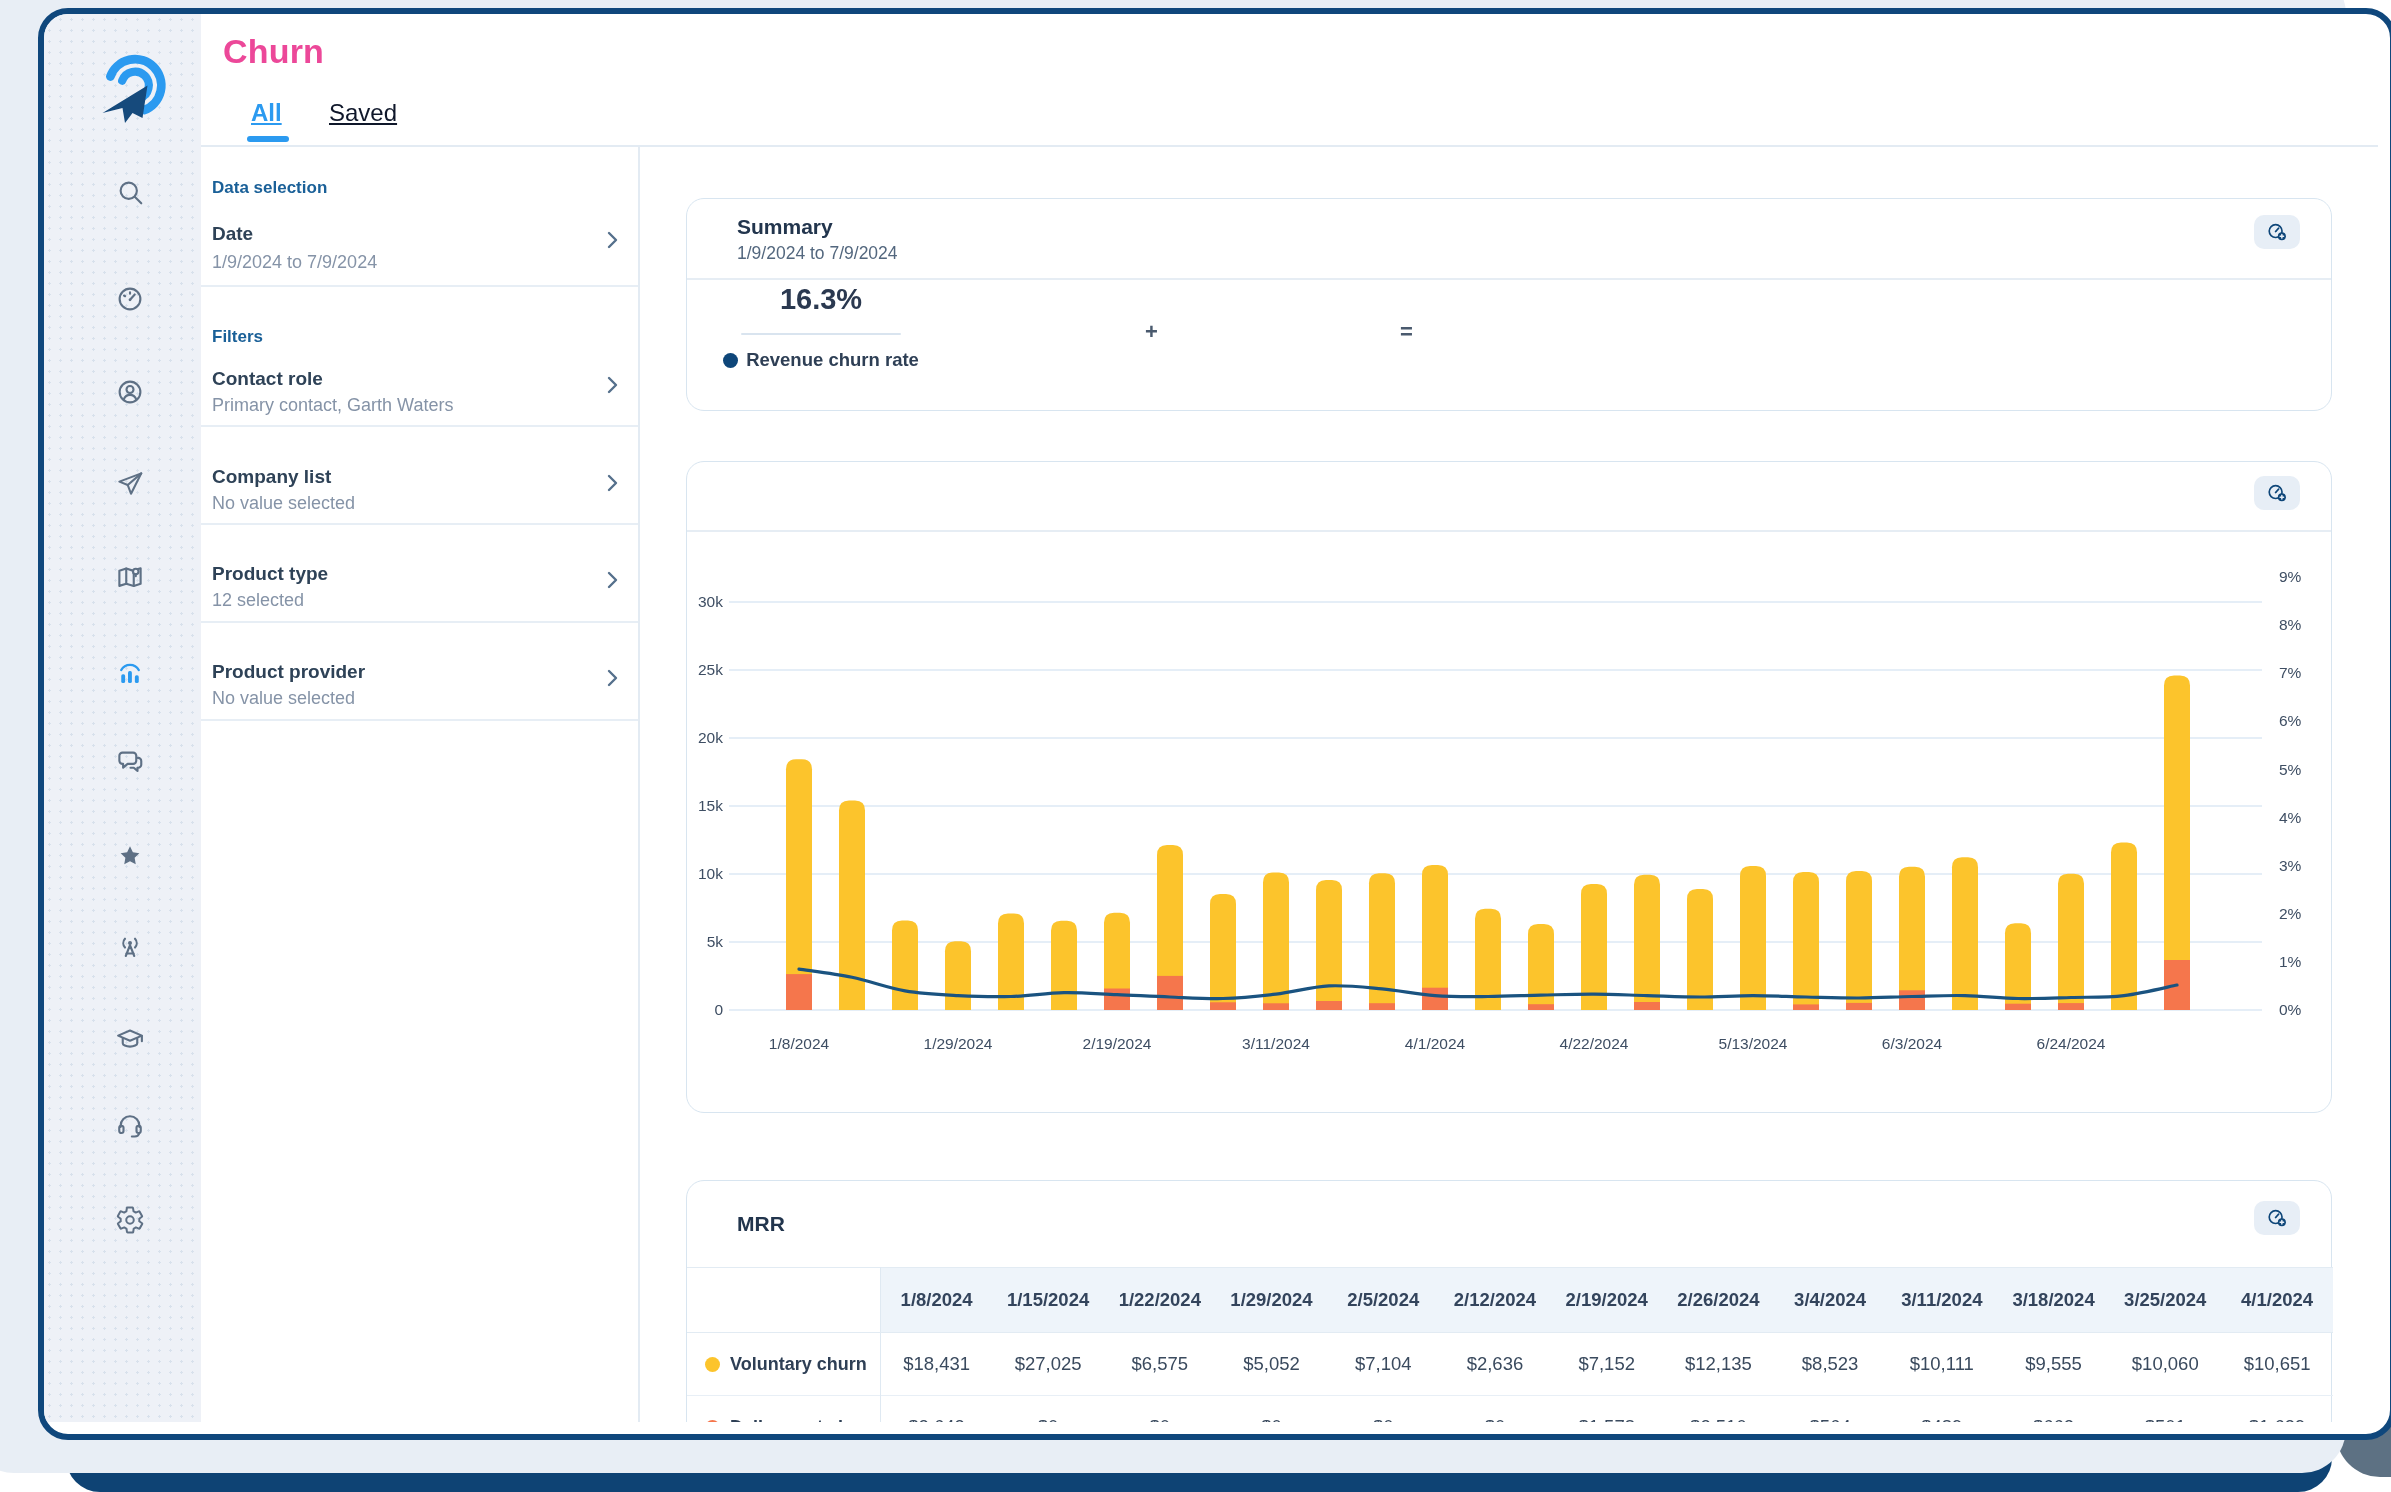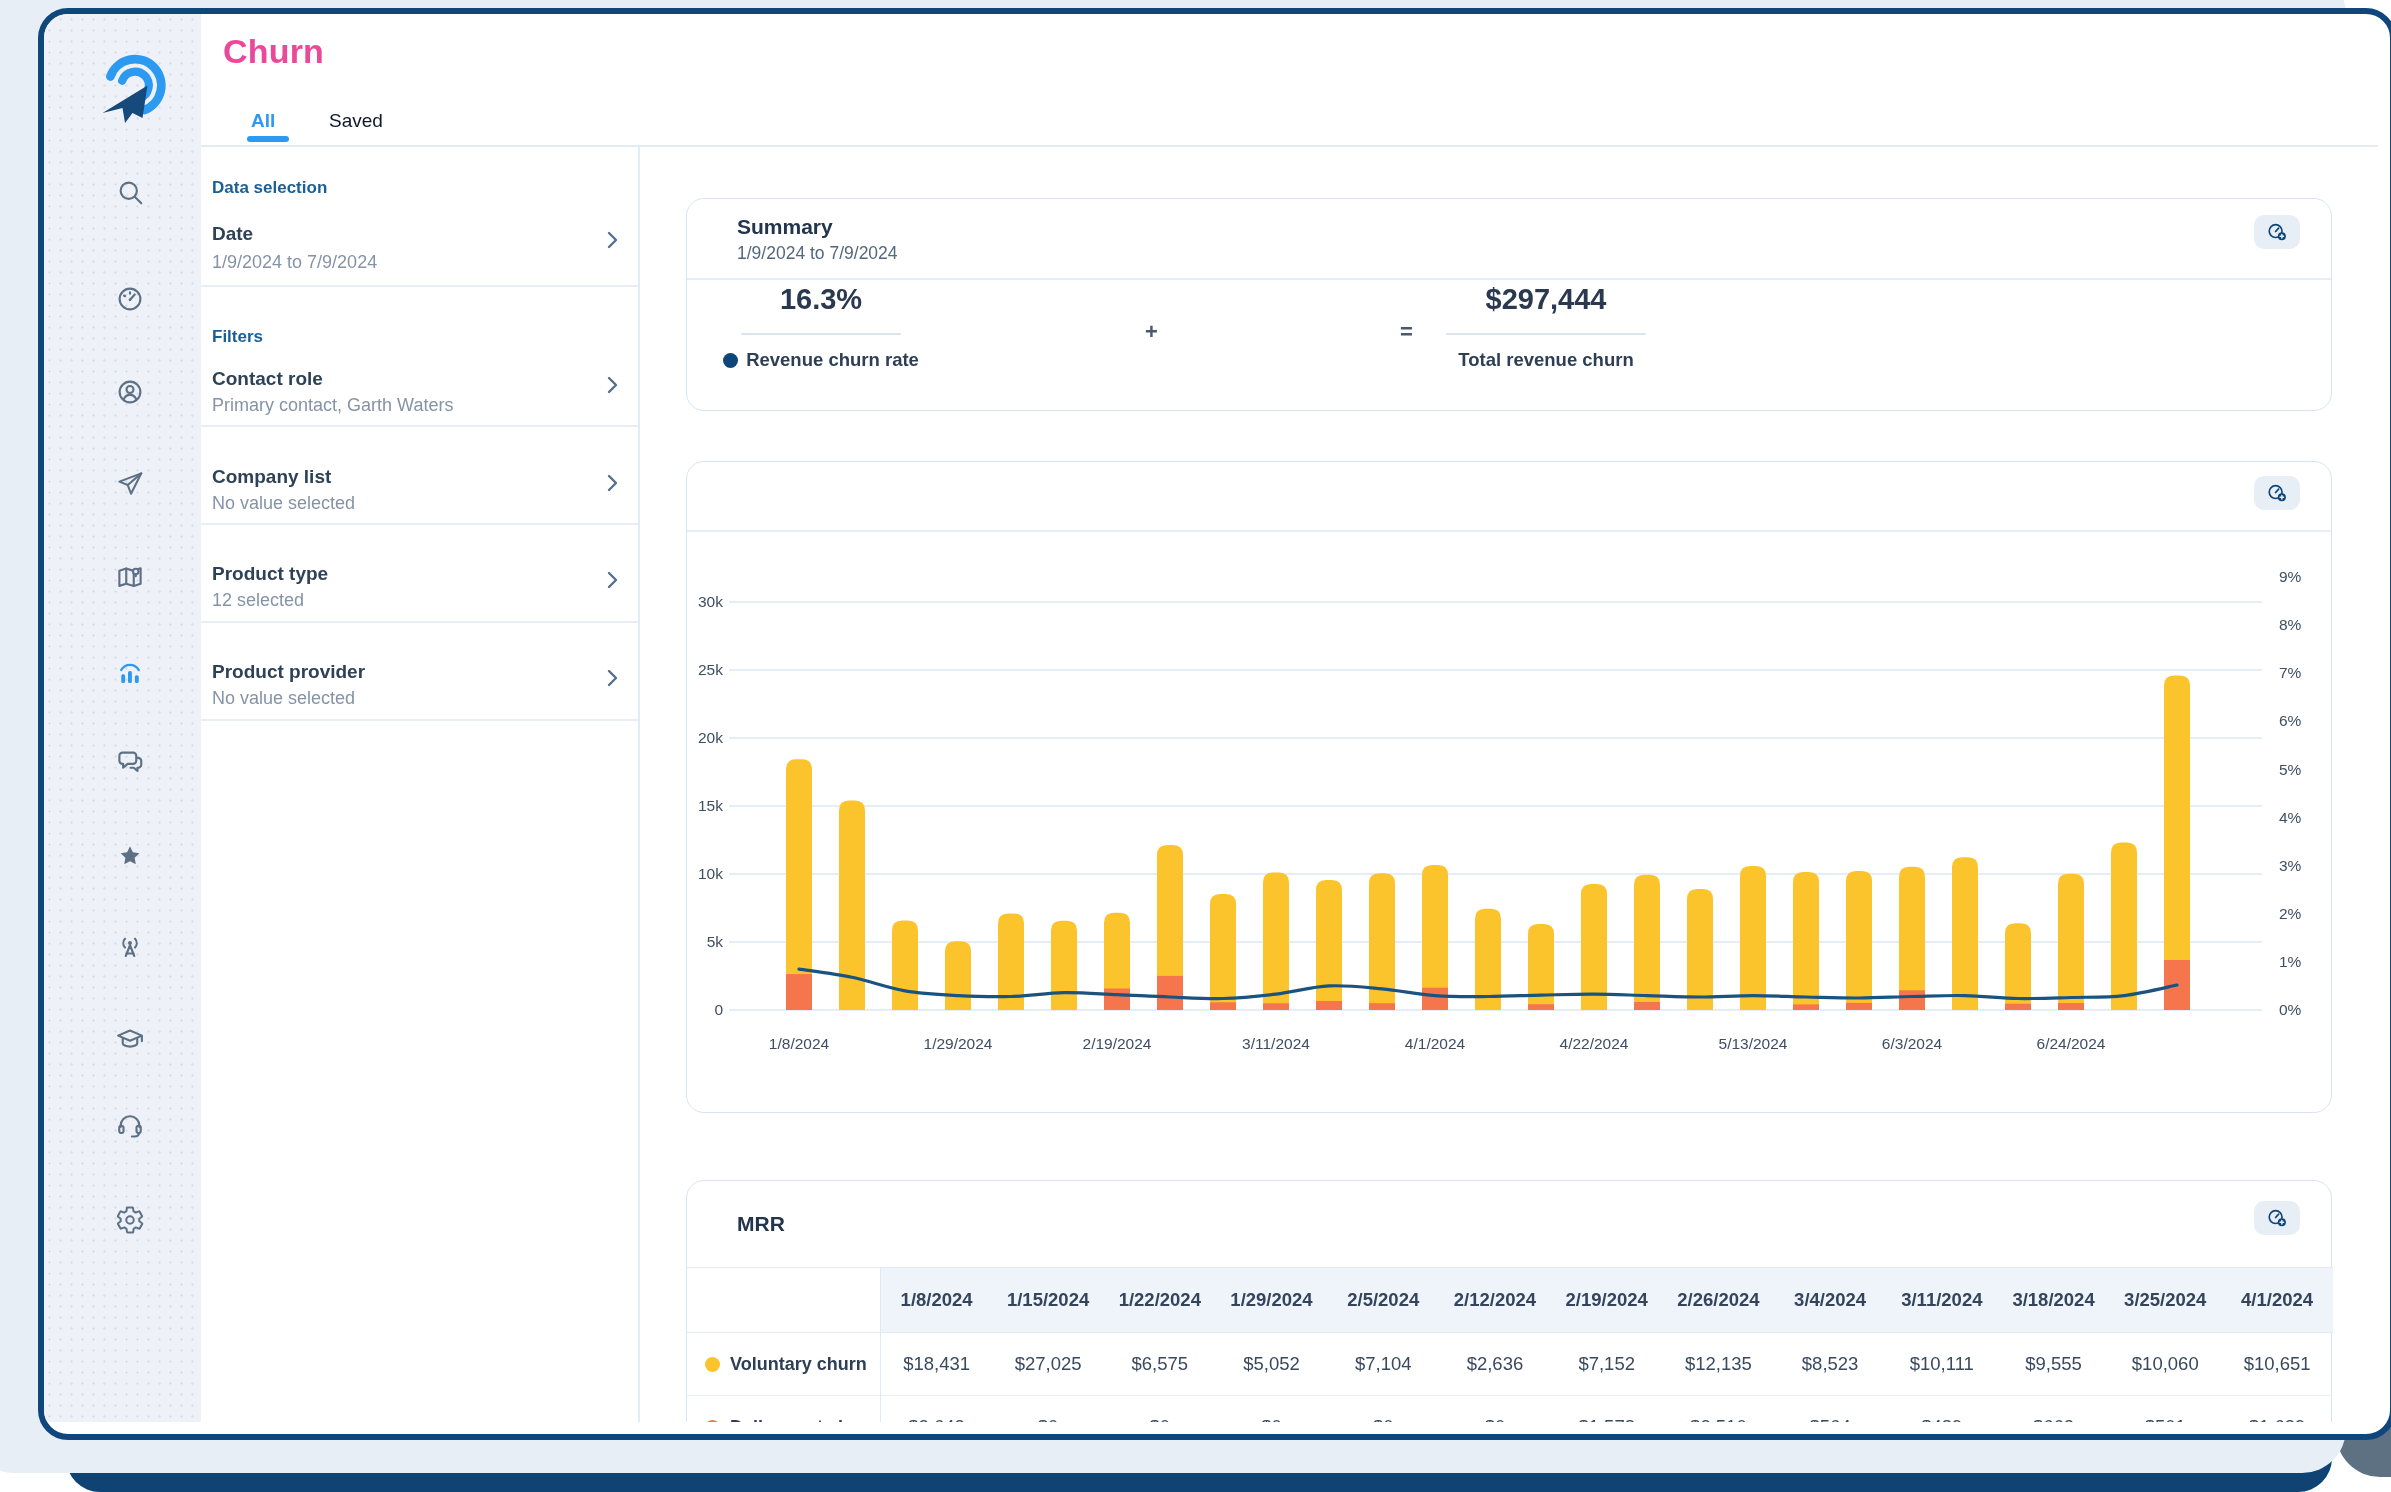--- a/index.html
+++ b/index.html
@@ -11,21 +11,21 @@
   
   .window{position:absolute;left:38px;top:8px;width:2346px;height:1420px;background:#ffffff;border:6px solid #0f477c;border-radius:30px;overflow:hidden;}
   .window-inner{position:relative;width:2334px;height:1408px;overflow:hidden;}
   
   .rail{position:absolute;left:0;top:0;width:157px;height:1408px;background:#eef1f7;background-image:radial-gradient(#d8e1ec 1.1px, rgba(0,0,0,0) 1.2px);background-size:11px 11px;}
   .rail-icon{position:absolute;left:64px;width:44px;height:44px;display:flex;align-items:center;justify-content:center;cursor:pointer;}
   .rail-icon svg{width:30px;height:30px;}
   .logo{position:absolute;left:46px;top:34px;width:80px;height:80px;}
   
   .page-title{position:absolute;left:179px;top:18px;font-size:34px;font-weight:bold;color:#ec4899;letter-spacing:.2px;}
-  .tab{position:absolute;top:96px;font-size:19px;font-weight:bold;cursor:pointer;}
+  .tab{position:absolute;top:85px;font-size:24px;font-weight:bold;cursor:pointer;text-decoration:underline;}
   .tab-underline{position:absolute;left:203px;top:122px;width:42px;height:6px;border-radius:3px;background:#2b9af0;}
   .hdr-divider{position:absolute;left:157px;top:131px;width:2177px;height:1.5px;background:#e3ebf3;}
   
   .panel-border{position:absolute;left:594px;top:131px;width:1.5px;height:1277px;background:#e3ebf3;}
   .sec-head{position:absolute;left:168px;font-size:17px;font-weight:bold;color:#1a6098;}
   .f-label{position:absolute;left:168px;font-size:19px;font-weight:bold;color:#2e4257;}
   .f-value{position:absolute;left:168px;font-size:18px;color:#8593a7;}
   .f-div{position:absolute;left:157px;width:437px;height:1.5px;background:#e7eef5;}
   .chev{position:absolute;left:556px;width:24px;height:24px;}
   
@@ -227,27 +227,20 @@
         <div class="metric" style="left:54px;width:160px;">
           <div class="m-val">16.3%</div>
           <div class="m-line"></div>
           <div class="m-label">
               <span class="dot" style="background: rgb(14, 70, 121);"></span>
               <span>Revenue churn rate</span>
             </div>
         </div>
         <div class="op" style="left:458px">+</div>
         <div class="op" style="left:713px">=</div>
-        <div class="metric" style="left:759px;width:200px;">
-          <div class="m-val">$297,444</div>
-          <div class="m-line"></div>
-          <div class="m-label">
-              <span>Total revenue churn</span>
-            </div>
-        </div>
       </div>
 
       <div class="card" style="top:447px;height:652px;">
         <div class="icon-btn" style="right:31px;top:14px">
           <svg viewBox="0 0 24 24" fill="none" stroke="#0e4679" stroke-width="1.8" stroke-linecap="round">
             <circle cx="10.5" cy="11" r="7"></circle>
               <path d="M10.5 11.4 L13.8 7.8"></path>
               <circle cx="10.5" cy="11.4" r=".9" fill="#0e4679" stroke="none"></circle>
             <circle cx="17.3" cy="16.6" r="4.4" fill="#0e4679" stroke="none"></circle>
               <path d="M17.3 14.7v3.8 M15.4 16.6h3.8" stroke="#e7eef6" stroke-width="1.6"></path>

